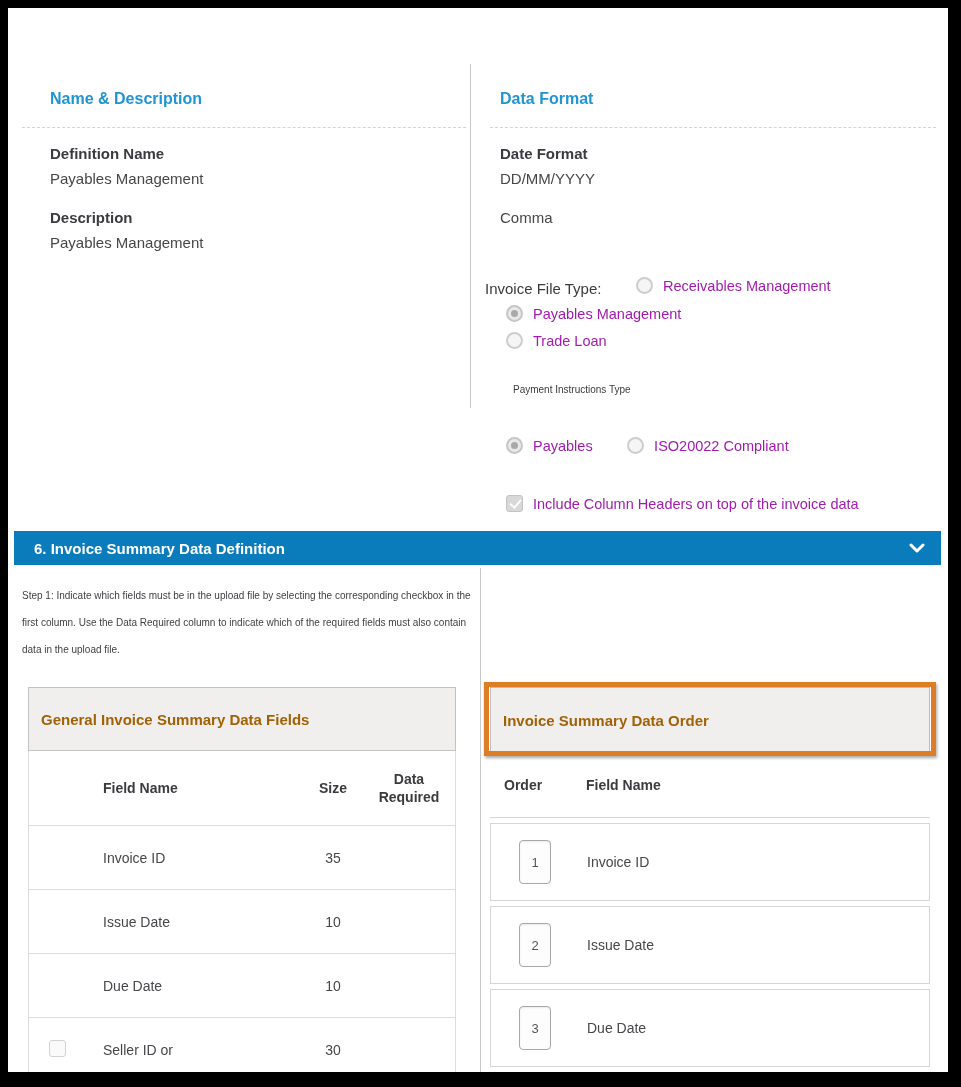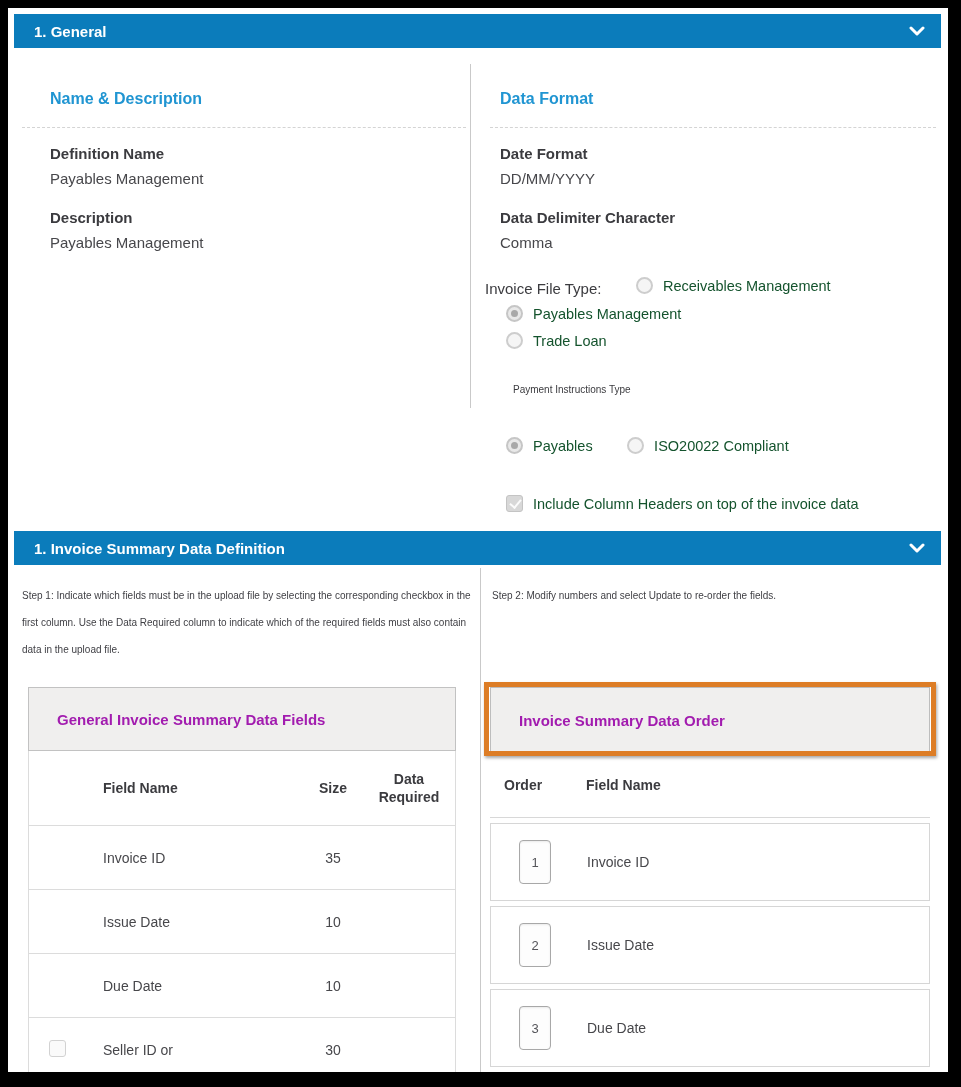--- a/index.html
+++ b/index.html
@@ -38,37 +38,37 @@
   .radio {
     width:17px; height:17px; border-radius:50%;
     border:2px solid #cdcdcd; background:#f5f5f5;
     display:inline-block; position:relative; flex:0 0 auto;
   }
   .radio.selected { background:#e9e9e9; border-color:#c6c6c6; }
   .radio.selected::after {
     content:''; position:absolute; left:3px; top:3px; width:7px; height:7px;
     border-radius:50%; background:#a9a9a9;
   }
-  .opt-label { margin-left:10px; font-size:14.5px; color:#14532d; }
+  .opt-label { margin-left:10px; font-size:14.5px; color:#a21caf; }
   .checkbox {
     width:17px; height:17px; border-radius:3px;
     border:1px solid #c4c4c4; background:#d8d8d8;
     display:inline-block; position:relative; flex:0 0 auto;
   }
   .checkbox.checked::after {
     content:''; position:absolute; left:5px; top:1px; width:5px; height:9px;
     border:solid #fbfbfb; border-width:0 2px 2px 0; transform:rotate(40deg);
   }
   .checkbox.empty { background:#fafafa; border-color:#d2d2d2; }
   
   .tbl { position:absolute; }
   .tbl-titlebar {
     height:64px; background:#f0efee; border:1px solid #c2c2c2;
-    display:flex; align-items:center; padding:0 28px;
-    font-size:15px; font-weight:bold; color:#a21caf;
+    display:flex; align-items:center; padding:0 12px;
+    font-size:15px; font-weight:bold; color:#a16207;
   }
   .tbl-body { border:1px solid #dcdcdc; border-top:none; }
   .fgrid { display:grid; grid-template-columns:74px 1fr 60px 92px; align-items:center; }
   .col-hdr-row { height:74px; font-size:14px; font-weight:bold; color:#3b3b3f; }
   .f-row { height:64px; border-top:1px solid #dcdcdc; font-size:14px; color:#47474b; }
   .c-center { text-align:center; line-height:18px; }
   .cb-cell { padding-left:20px; }
   
   .otbl { position:absolute; }
   .callout {
@@ -93,48 +93,39 @@
     font-family:"Liberation Sans","DejaVu Sans",sans-serif;
     box-shadow:inset 0 1px 2px rgba(0,0,0,0.08);
   }
   .o-field { margin-left:36px; font-size:14px; color:#47474b; }
 </style>
 </head>
 <body>
 
 <div class="content">
 
-  <div class="sec-header" style="top:6px;">
-    <span>1. General</span>
-    <span class="chev">
-      <svg width="16" height="10" viewBox="0 0 16 10">
-          <polyline points="2,2 8,8 14,2" fill="none" stroke="#ffffff" stroke-width="3" stroke-linecap="round" stroke-linejoin="round"></polyline>
-        </svg>
-    </span>
-  </div>
 
   <div class="vdiv" style="left:462px; top:56px; height:344px;"></div>
 
   <div class="col-heading" style="left:42px; top:82px;">Name &amp; Description</div>
   <div class="dotted" style="left:14px; top:119px; width:444px;"></div>
   <div class="fg" style="left:42px; top:133px;">
     <div class="lbl">Definition Name</div>
     <div>Payables Management</div>
     <div class="gap"></div>
     <div class="lbl">Description</div>
     <div>Payables Management</div>
   </div>
 
   <div class="col-heading" style="left:492px; top:82px;">Data Format</div>
   <div class="dotted" style="left:482px; top:119px; width:446px;"></div>
   <div class="fg" style="left:492px; top:133px;">
     <div class="lbl">Date Format</div>
     <div>DD/MM/YYYY</div>
     <div class="gap"></div>
-    <div class="lbl">Data Delimiter Character</div>
     <div>Comma</div>
   </div>
 
   <div class="inline-lbl" style="left:477px; top:272px;">Invoice File Type:</div>
   <div class="opt" style="left:628px; top:269px;">
     <span class="radio"></span>
     <span class="opt-label">Receivables Management</span>
   </div>
   <div class="opt" style="left:498px; top:297px;">
     <span class="radio selected"></span>
@@ -156,32 +147,31 @@
       <span class="opt-label">ISO20022 Compliant</span>
     </span>
   </div>
 
   <div class="opt" style="left:498px; top:487px;">
     <span class="checkbox checked"></span>
     <span class="opt-label">Include Column Headers on top of the invoice data</span>
   </div>
 
   <div class="sec-header" style="top:523px;">
-    <span>1. Invoice Summary Data Definition</span>
+    <span>6. Invoice Summary Data Definition</span>
     <span class="chev">
       <svg width="16" height="10" viewBox="0 0 16 10">
           <polyline points="2,2 8,8 14,2" fill="none" stroke="#ffffff" stroke-width="3" stroke-linecap="round" stroke-linejoin="round"></polyline>
         </svg>
     </span>
   </div>
 
   <div class="vdiv" style="left:472px; top:560px; height:504px;"></div>
 
   <div class="step" style="left:14px; top:574px; width:452px;">Step 1: Indicate which fields must be in the upload file by selecting the corresponding checkbox in the first column. Use the Data Required column to indicate which of the required fields must also contain data in the upload file.</div>
-  <div class="step" style="left:484px; top:574px; width:452px;">Step 2: Modify numbers and select Update to re-order the fields.</div>
 
   <div class="tbl" style="left:20px; top:679px; width:428px;">
     <div class="tbl-titlebar">General Invoice Summary Data Fields</div>
     <div class="tbl-body">
       <div class="fgrid col-hdr-row">
         <div></div>
         <div>Field Name</div>
         <div class="c-center">Size</div>
         <div class="c-center">Data Required</div>
       </div>

